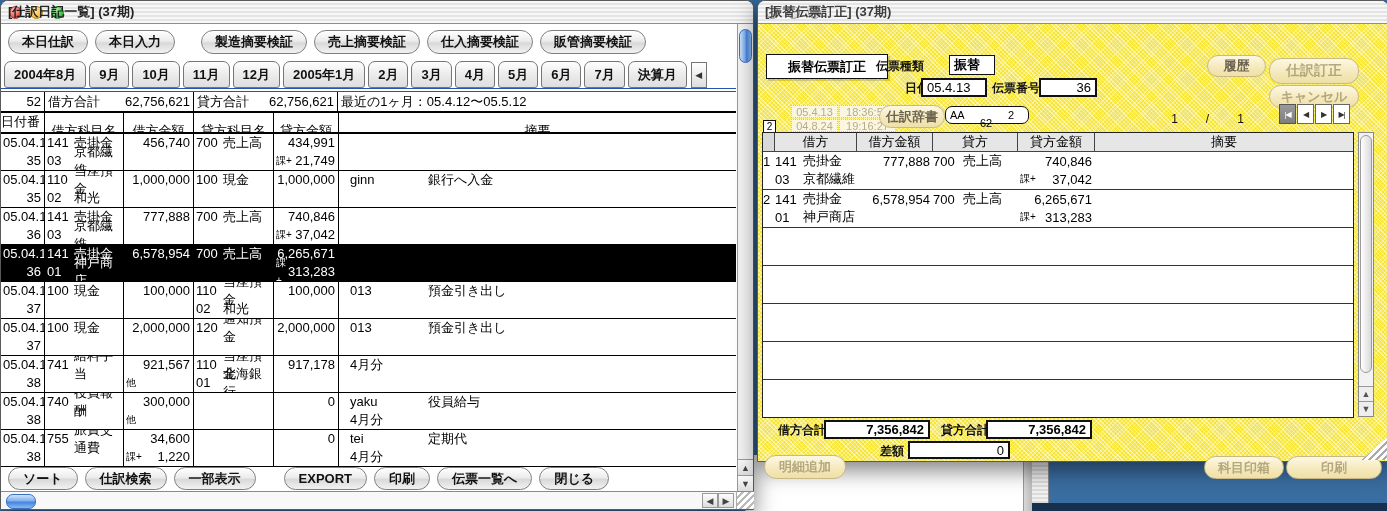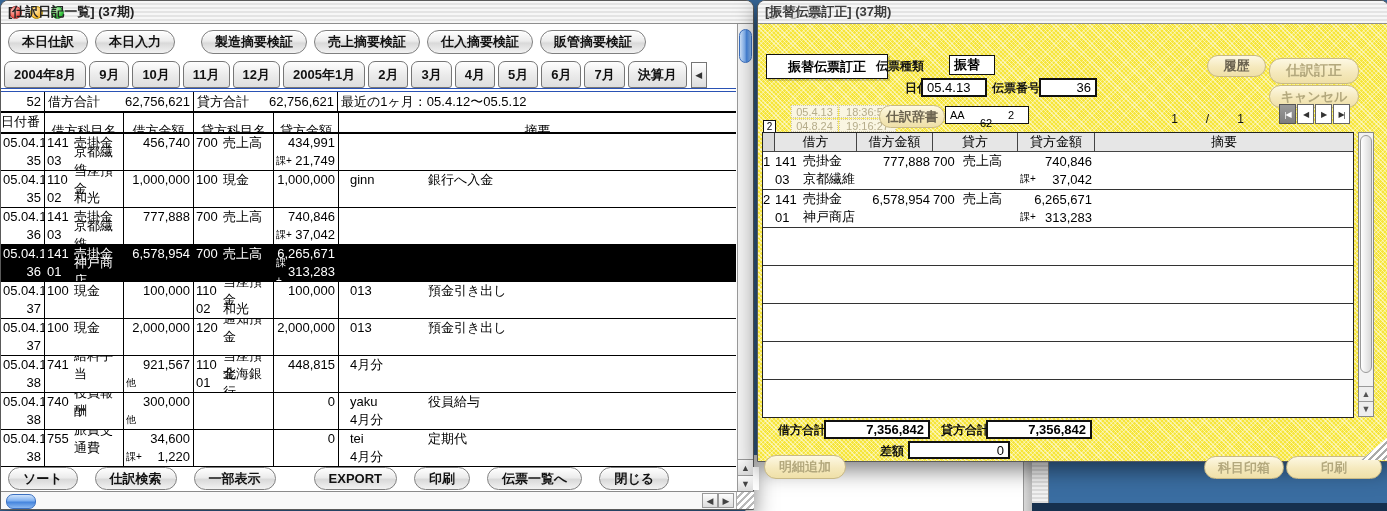--- a/index.html
+++ b/index.html
@@ -68,21 +68,21 @@
   .c.date .l1{padding-left:2px;}
   .c.date .l2{justify-content:flex-end;padding-right:3px;}
   .code{display:inline-block;width:27px;padding-left:2px;flex:none;}
   .c.amt .l1{justify-content:flex-end;padding-right:3px;}
   .c.amt .l2{padding-left:2px;padding-right:3px;}
   .pfx{font-size:10px;}
   .c.amt .l2 .val{margin-left:auto;}
   .mcode{display:inline-block;width:78px;padding-left:4px;flex:none;}
   .c.memo .l2{padding-left:4px;}
 
-  #lw-footer{position:absolute;left:0;top:466px;width:758px;height:23px;display:flex;align-items:center;background:#fff;gap:10px;}
+  #lw-footer{position:absolute;left:0;top:466px;width:614px;height:23px;display:flex;align-items:center;background:#fff;}
   #lw-footer .aqua-btn{height:21px;padding:0 14px;margin-left:7px;}
   #lw-footer .aqua-btn.gap{margin-left:28px;}
 
   #lw-hscroll{position:absolute;left:0;top:490px;width:735px;height:17px;background:#f8f8f8;border-top:1px solid #8a8a8a;}
   #lw-hthumb{position:absolute;left:5px;top:2px;width:28px;height:13px;border-radius:7px;
     background:linear-gradient(#cfe3fb,#7fb0f0 45%,#4585dd 55%,#8ab7f1);border:1px solid #3a6fc0;}
   .hs-arrow{position:absolute;top:1px;width:16px;height:15px;display:flex;align-items:center;justify-content:center;
     font-size:9px;color:#444;background:linear-gradient(#fdfdfd,#ddd);border:1px solid #9a9a9a;box-sizing:border-box;}
   #lw-grip{position:absolute;left:735px;top:490px;width:17px;height:17px;
     background:repeating-linear-gradient(135deg,#fff 0 3px,#b9b9b9 3px 5px);border-top:1px solid #8a8a8a;border-left:1px solid #aaa;}
@@ -106,21 +106,21 @@
   #rw-sliptype-box{left:191px;top:31px;width:46px;height:20px;padding-left:4px;border-width:1px;font-weight:bold;}
   #rw-date-box{left:163px;top:54px;width:66px;height:19px;padding-left:4px;}
   #rw-slipno-box{left:281px;top:54px;width:58px;height:19px;justify-content:flex-end;padding-right:4px;}
   #rw-hist{position:absolute;left:449px;top:31px;width:57px;height:20px;}
   #rw-correct{position:absolute;left:511px;top:34px;width:88px;height:24px;font-size:14px;}
   #rw-cancel{position:absolute;left:511px;top:61px;width:88px;height:21px;}
   #rw-badge{left:5px;top:96px;width:13px;height:13px;justify-content:center;font-size:10px;border-width:1px;}
   .stamp{position:absolute;height:13px;background:#faf6e2;border:1px dotted #cfc8a8;color:#b5ac8a;
     font-size:11px;display:flex;align-items:center;justify-content:center;box-sizing:border-box;}
   #rw-dict{position:absolute;left:121px;top:81px;width:64px;height:21px;}
-  #rw-dictfield{left:187px;top:82px;width:84px;height:18px;border-width:1px;font-size:11px;}
+  #rw-dictfield{left:187px;top:82px;width:84px;height:18px;border-width:1px;font-size:11px;border-radius:7px;}
   #rw-dictfield span{display:inline-block;}
   #rw-pager{position:absolute;left:400px;top:88px;width:100px;height:14px;display:flex;font-size:12px;color:#111;}
   #rw-pager span{width:33px;text-align:center;}
   #rw-nav{position:absolute;left:520px;top:80px;display:flex;}
   .nav-btn{width:17px;height:20px;margin-left:1px;display:flex;align-items:center;justify-content:center;
     font-size:8px;letter-spacing:-1px;background:#fff;border:1px solid #666;color:#333;box-sizing:border-box;}
   .nav-btn.dark{background:linear-gradient(#9a9a9a,#7e7e7e);color:#fff;border-color:#555;}
 
   
   #rw-table{position:absolute;left:4px;top:108px;width:592px;border:1px solid #222;background:#fff;box-sizing:border-box;}
@@ -595,21 +595,21 @@
               <span class="code">110</span>
               <span>当座預金</span>
             </div>
             <div class="l2">
               <span class="code">01</span>
               <span>北海銀行</span>
             </div>
           </div>
           <div class="c amt">
             <div class="l1">
-              <span>448,815</span>
+              <span>917,178</span>
             </div>
             <div class="l2">
               <span class="pfx"></span>
               <span class="val"></span>
             </div>
           </div>
           <div class="c memo">
             <div class="l2">
               <span>4月分</span>
             </div>

